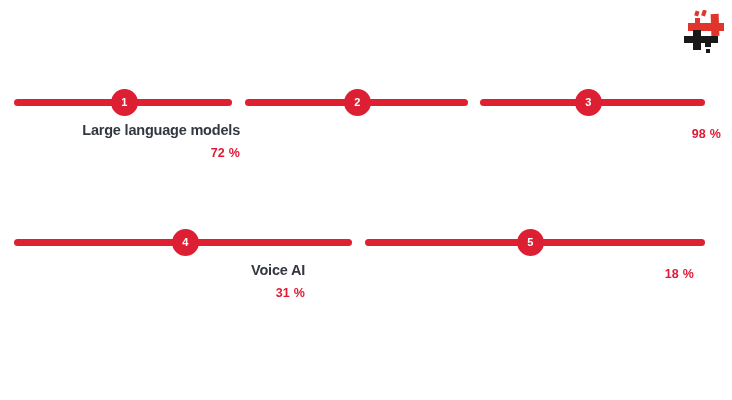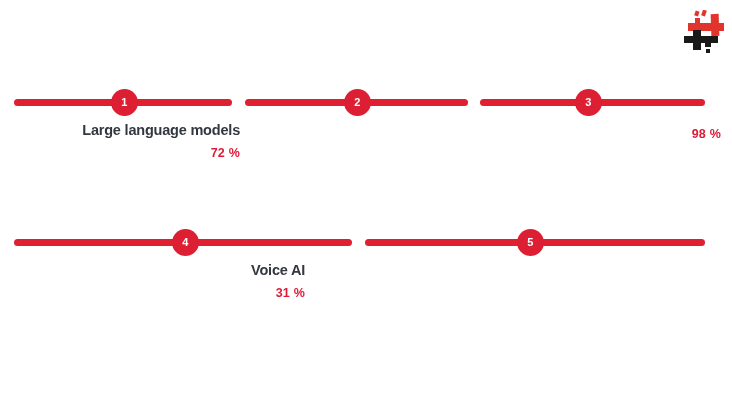--- a/index.html
+++ b/index.html
@@ -150,18 +150,19 @@
       <div class="labelbox" style="left:65px;width:240px;">
         <div class="label">Voice AI</div>
         <div class="pct">31 %</div>
       </div>
     </div>
 
     <div class="item" style="left:360px;width:372px;">
       <div class="rail" style="left:5px;width:340px;"></div>
       <div class="marker" style="left:157px;">5</div>
       <div class="labelbox" style="left:20px;width:314px;">
+        <div class="pct">18 %</div>
       </div>
     </div>
 
   </div>
 
 </div>
 
 </body></html>

